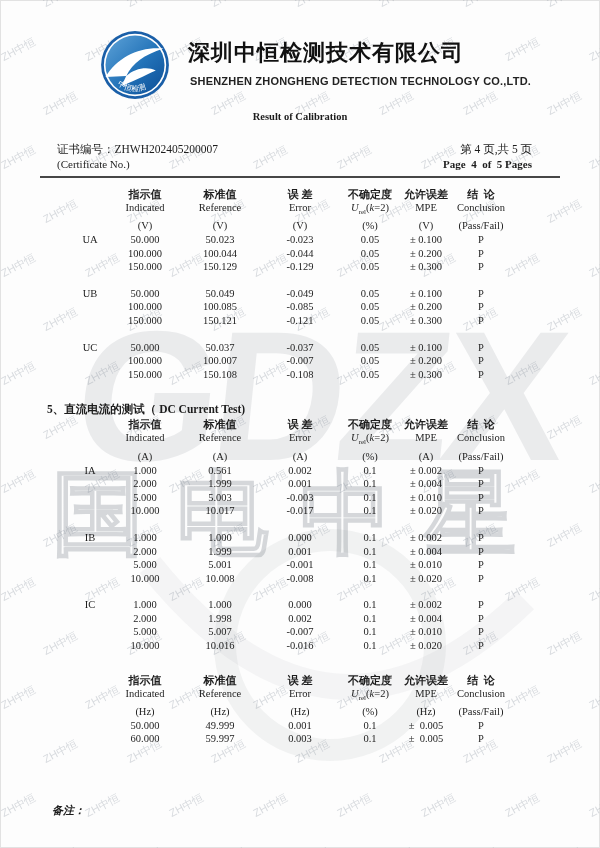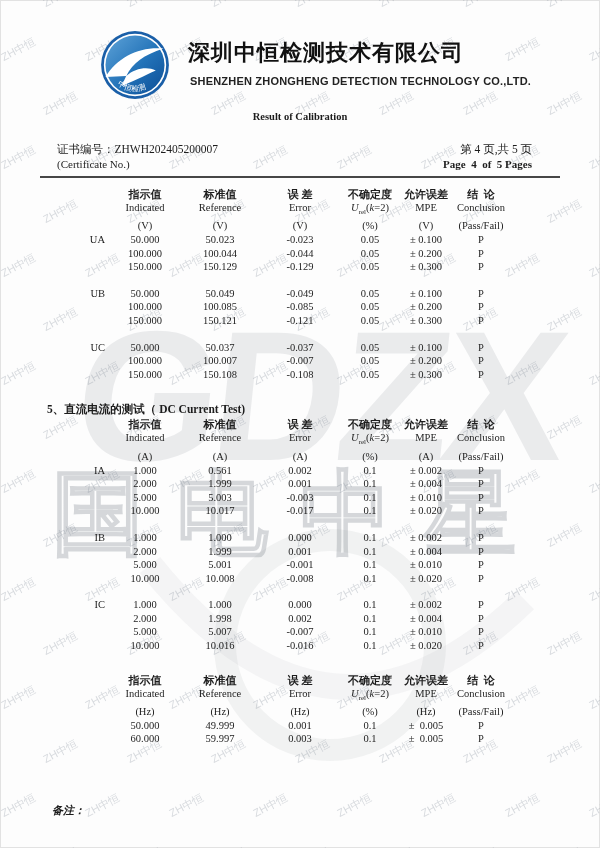--- a/index.html
+++ b/index.html
@@ -43,21 +43,21 @@
   .page-cn { position:absolute; right:68px; top:142px; font-size:11.5px; }
   .page-en { position:absolute; right:68px; top:158px; font-size:11px; font-weight:600; }
   .pre { white-space:pre; }
   .rule { position:absolute; left:40px; top:176px; width:520px; height:1.6px; background:#474747; }
   
   .sections { position:absolute; left:45px; top:187px; width:470px; }
   .section + .section { margin-top:20px; }
   .section-title { font-size:11.5px; font-weight:600; line-height:16px; padding-left:2px; white-space:pre; }
   .tbl-row { display:grid; grid-template-columns:60px 80px 70px 90px 50px 62px 48px; }
   .tbl-row > div { text-align:center; overflow:visible; white-space:pre; }
-  .tbl-row > div:first-child { text-align:right; padding-left:30px; }
+  .tbl-row > div:first-child { text-align:center; padding-left:30px; }
   .th-cn  { font-size:11px; font-weight:600; line-height:14px; }
   .th-en  { font-size:10.5px; line-height:14px; }
   .th-en i { font-style:italic; }
   .th-en sub { font-size:7px; }
   .th-unit{ font-size:10.5px; line-height:14px; }
   .td-row { font-size:10.5px; line-height:13.6px; }
   .group-gap { height:13px; }
   .remarks { position:absolute; left:52px; top:803px; font-size:11px; font-weight:600;font-style:italic; }
 </style>
 </head>

